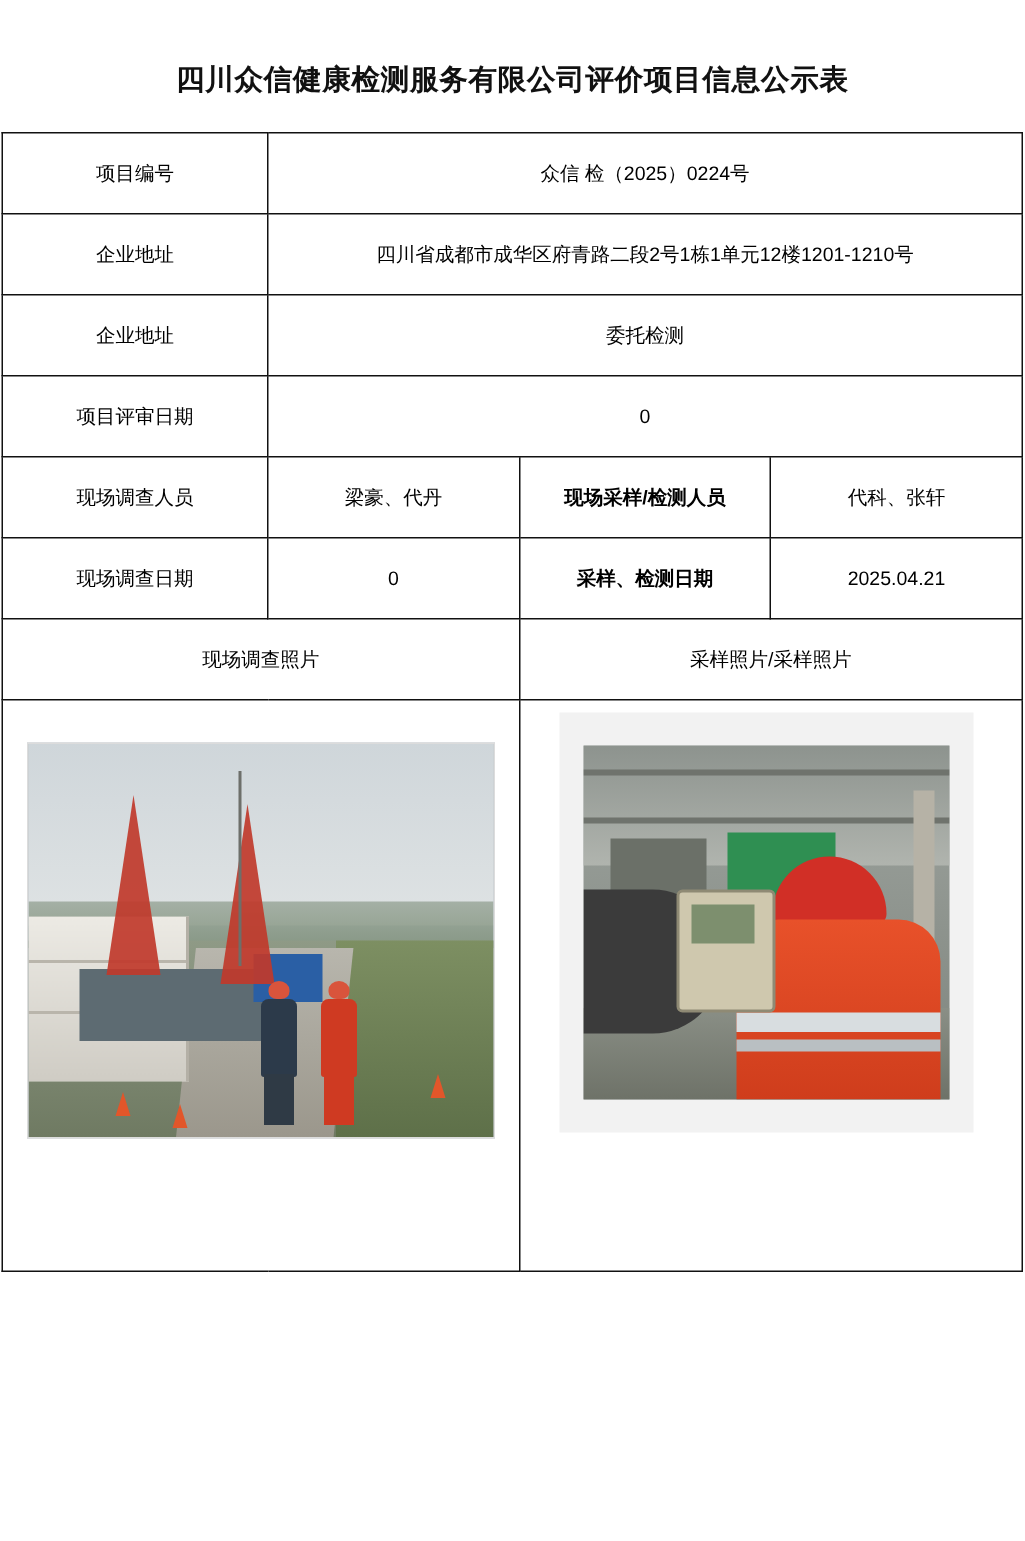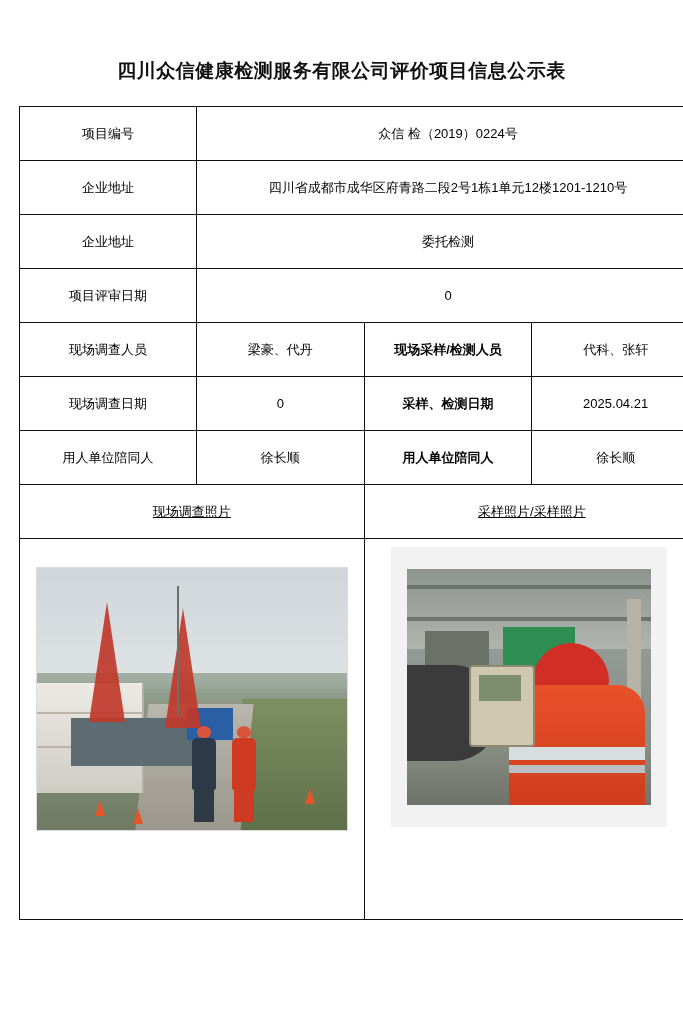--- a/index.html
+++ b/index.html
@@ -12,21 +12,21 @@
     height: 1027px;
     font-family: "Liberation Sans", "DejaVu Sans", sans-serif;
     color: #000000;
     overflow: hidden;
   }
   .page {
     width: 683px;
     height: 891px;
     position: relative;
     box-sizing: border-box;
-    padding: 18px;
+    padding: 0;
   }
   .doc-title {
     text-align: center;
     font-size: 19px;
     font-weight: bold;
     letter-spacing: 0.5px;
     padding: 40px 10px 22px 10px;
     color: #111;
   }
   table.info {
@@ -47,21 +47,20 @@
   td.label {
     width: 168px;
     margin-top: 25px;
   }
   td.small-label {
     width: 148px;
     font-weight: bold;
   }
   .photo-head td {
     height: 40px;
-    text-decoration: underline;
   }
   .photo-cell {
     height: 380px;
     vertical-align: top;
     padding: 0;
   }
   .photo-box {
     width: 100%;
     height: 380px;
     position: relative;
@@ -237,21 +236,21 @@
 <body>
 
 <div class="page">
 
   <div class="doc-title">四川众信健康检测服务有限公司评价项目信息公示表</div>
 
   <table class="info">
     <tbody>
       <tr>
         <td class="label">项目编号</td>
-        <td colspan="3">众信 检（2019）0224号</td>
+        <td colspan="3">众信 检（2025）0224号</td>
       </tr>
       <tr>
         <td class="label">企业地址</td>
         <td colspan="3">四川省成都市成华区府青路二段2号1栋1单元12楼1201-1210号</td>
       </tr>
       <tr>
         <td class="label">企业地址</td>
         <td colspan="3">委托检测</td>
       </tr>
       <tr>
@@ -262,26 +261,20 @@
         <td class="label">现场调查人员</td>
         <td>梁豪、代丹</td>
         <td class="small-label">现场采样/检测人员</td>
         <td>代科、张轩</td>
       </tr>
       <tr>
         <td class="label">现场调查日期</td>
         <td>0</td>
         <td class="small-label">采样、检测日期</td>
         <td>2025.04.21</td>
-      </tr>
-      <tr>
-        <td class="label">用人单位陪同人</td>
-        <td>徐长顺</td>
-        <td class="small-label">用人单位陪同人</td>
-        <td>徐长顺</td>
       </tr>
       <tr class="photo-head">
         <td colspan="2">现场调查照片</td>
         <td colspan="2">采样照片/采样照片</td>
       </tr>
       <tr>
         <td colspan="2" class="photo-cell">
           <div class="photo-box">
             <div class="photo1">
               <div class="p1-sky"></div>

